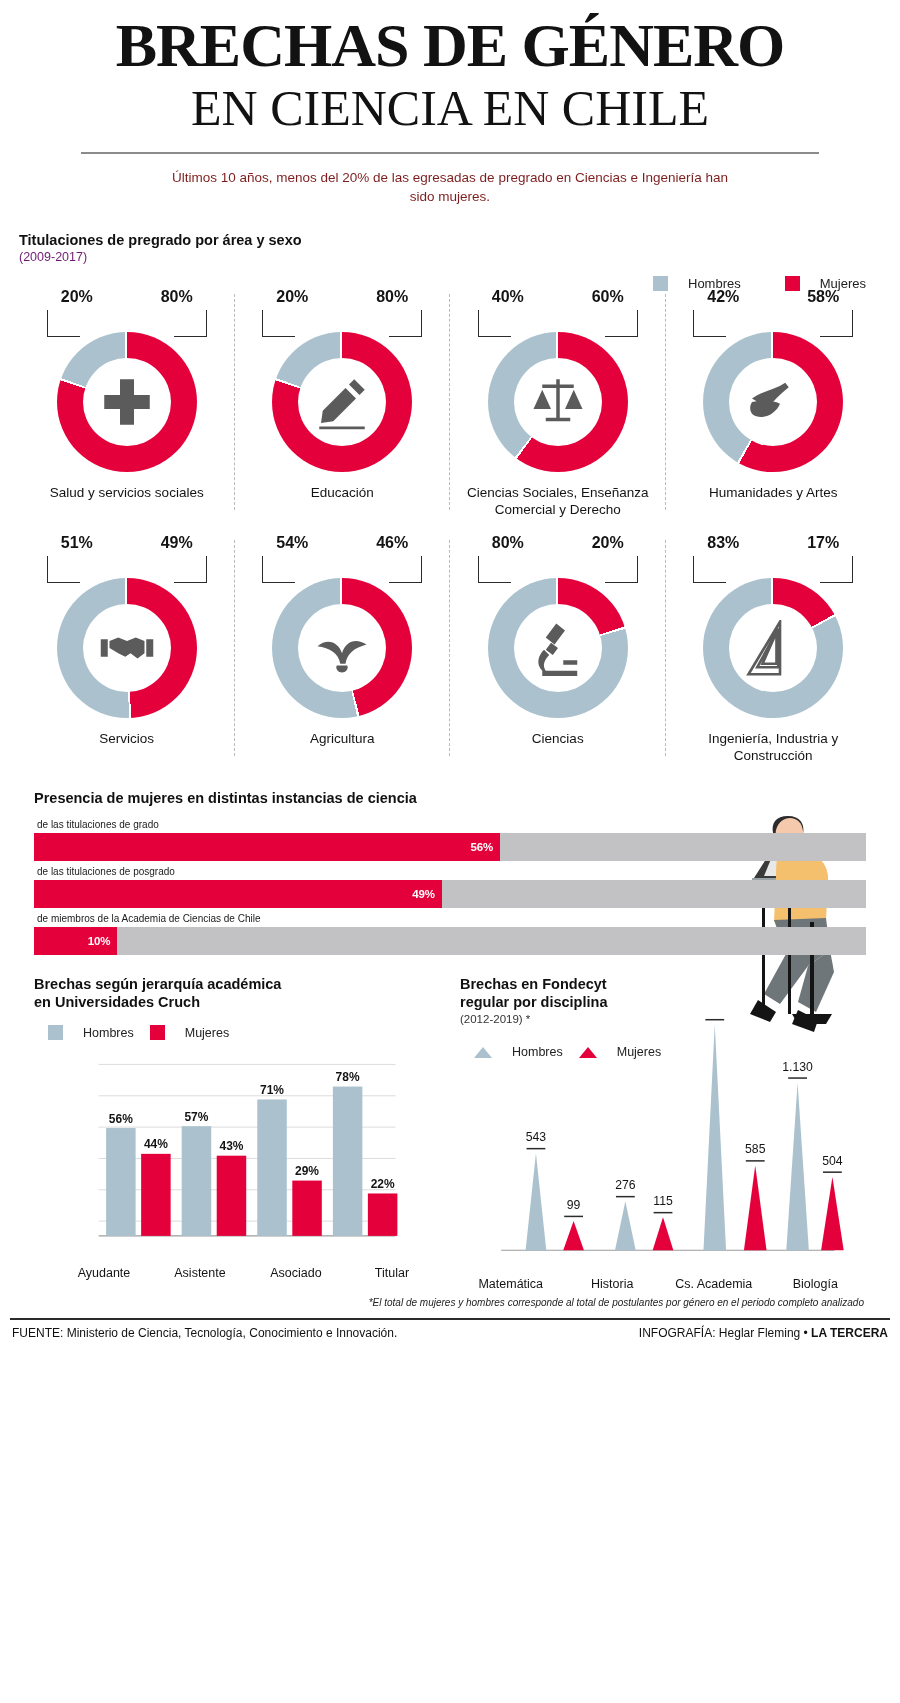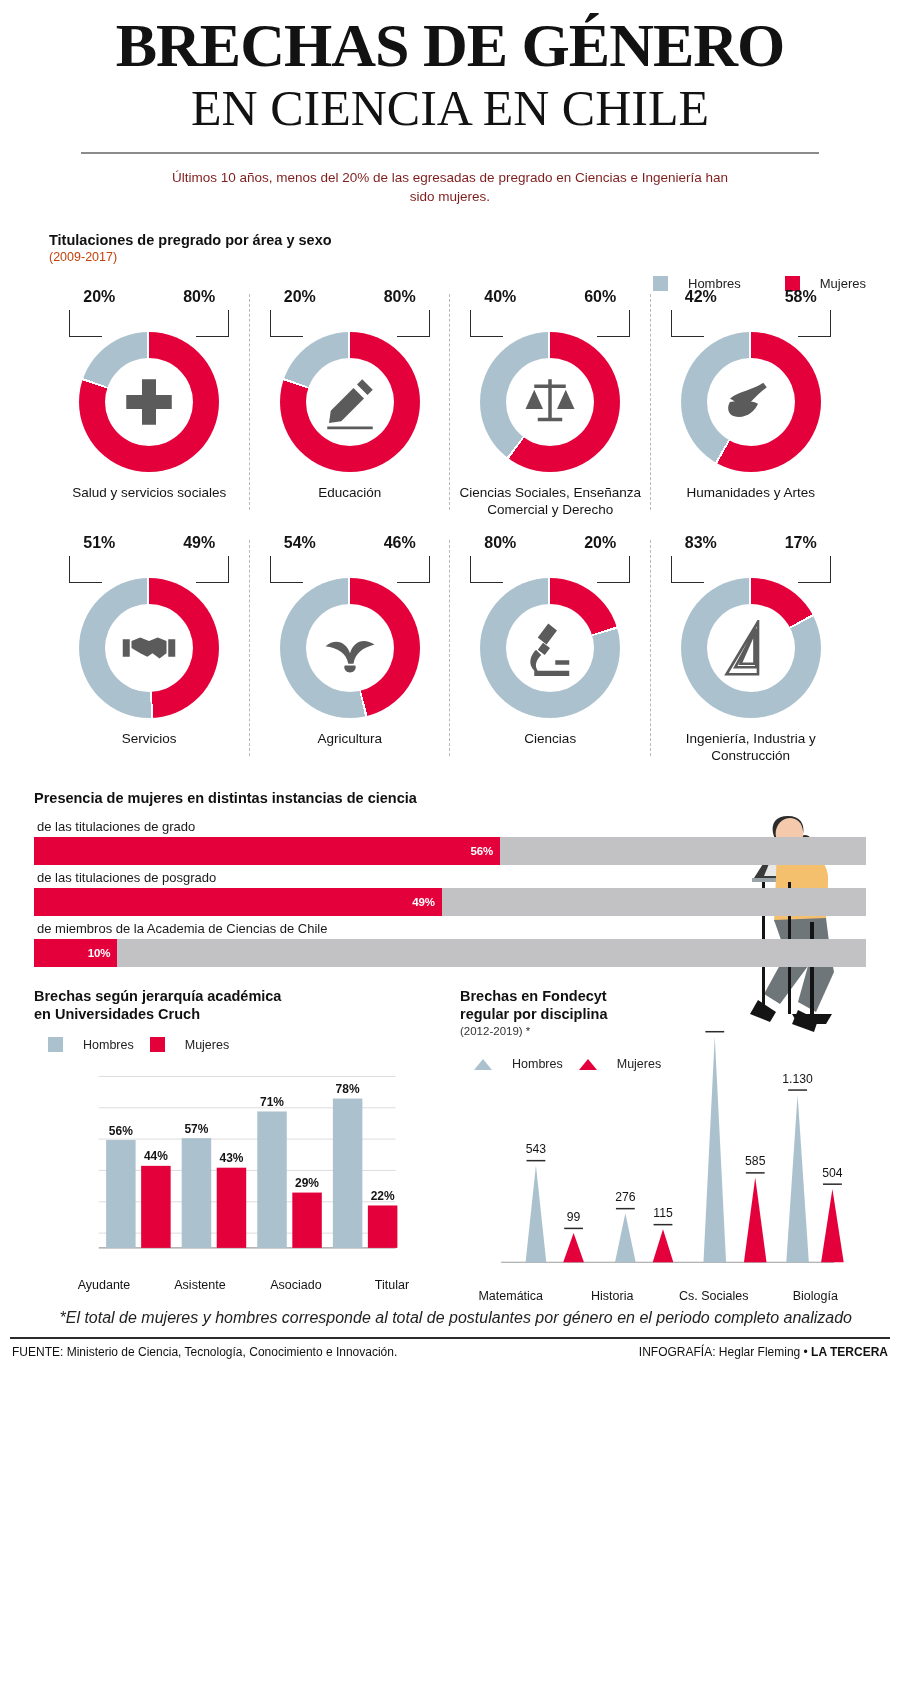--- a/index.html
+++ b/index.html
@@ -21,23 +21,23 @@
     letter-spacing:0px;color:#121212;margin:4px 0 0 0;text-align:center;
   }
   .rule{
     width:738px;height:2px;background:#8b8b8b;margin:16px auto 0 auto;
   }
   .subtitle{
     font-size:13.5px;line-height:19px;color:#7f1d1d;margin:14px auto 0 auto;
     width:560px;
   }
   
-  .sec1{position:relative;margin-top:26px;padding:0 49px;}
+  .sec1{position:relative;margin-top:26px;padding:0 19px;}
   .sec-head{font-size:14.5px;font-weight:bold;color:#111;}
-  .sec-sub{font-size:12.5px;color:#c2410c;margin-top:2px;}
+  .sec-sub{font-size:12.5px;color:#701a75;margin-top:2px;}
   .legend-top{position:absolute;right:34px;top:44px;display:flex;gap:44px;align-items:center;}
   .legend-item{display:flex;align-items:center;gap:20px;font-size:13px;color:#222;}
   .sw{width:15px;height:15px;display:inline-block;}
   
   .donut-grid{display:flex;margin-top:24px;}
   .donut-cell{flex:1;position:relative;text-align:center;}
   .donut-cell.sep::after{
     content:"";position:absolute;right:0;top:6px;bottom:8px;width:0;
     border-right:1px dashed #b9b9b9;
   }
@@ -54,37 +54,37 @@
   .donut-hole{
     position:absolute;left:26px;top:26px;width:88px;height:88px;
     background:#fff;border-radius:50%;display:flex;align-items:center;justify-content:center;
   }
   .donut-hole svg{width:56px;height:56px;fill:#5b5b5b;}
   .donut-label{font-size:13.5px;line-height:17px;color:#141414;margin-top:12px;padding:0 6px;}
   
   .sec2{margin-top:26px;padding:0 34px;position:relative;}
   .bars-block{margin-top:10px;position:relative;z-index:2;}
   .bar-row{margin-top:2px;}
-  .bar-label{font-size:13px;color:#1a1a1a;padding:3px 0 3px 3px;}
+  .bar-label{font-size:10px;color:#1a1a1a;padding:3px 0 3px 3px;}
   .bar-track{height:28px;background:#c2c2c4;position:relative;}
   .bar-fill{height:28px;background:#e4003a;display:flex;align-items:center;justify-content:flex-end;}
   .bar-val{color:#fff;font-size:11.5px;font-weight:bold;padding-right:7px;letter-spacing:-.2px;}
   .person{position:absolute;right:18px;top:14px;width:190px;height:250px;z-index:1;}
   
   .sec3{display:flex;margin-top:20px;padding:0 24px;}
   .chart-box{flex:1;padding:0 10px;}
   .chart-title{font-size:14.5px;font-weight:bold;line-height:18px;color:#111;}
   .chart-sub{font-size:11.5px;color:#333;margin-top:2px;}
   .legend-inline{display:flex;gap:16px;align-items:center;margin-top:14px;padding-left:14px;}
   .legend-inline .lbl{font-size:12.5px;color:#222;}
   .tri-sw{width:0;height:0;border-left:9px solid transparent;border-right:9px solid transparent;}
   .plot{position:relative;margin-top:6px;}
   .axis-labels{display:flex;margin-top:4px;}
   .axis-labels div{flex:1;text-align:center;font-size:12.5px;color:#141414;}
-  .foot-note{text-align:right;font-size:16px;font-style:italic;color:#222;padding:0 48px;margin-top:6px;}
+  .foot-note{text-align:right;font-size:10px;font-style:italic;color:#222;padding:0 36px;margin-top:6px;}
   
   .footer-rule{height:2px;background:#2b2b2b;margin:10px 10px 0 10px;}
   .footer{display:flex;justify-content:space-between;padding:6px 12px 0 12px;font-size:12px;color:#111;}
   .tercera{font-weight:bold;}
 </style>
 </head>
 <body>
 
 <div class="header">
   <h1 class="title-1">BRECHAS DE GÉNERO</h1>
@@ -432,21 +432,21 @@
         <text x="333" y="59" font-size="13" text-anchor="middle" fill="#141414" font-family="Liberation Sans, sans-serif">1.130</text>
         <polygon points="370,172 358,250 382,250" fill="#e4003a"></polygon>
         <line x1="360" y1="167" x2="380" y2="167" stroke="#2b2b2b" stroke-width="1.6"></line>
         <text x="370" y="159" font-size="13" text-anchor="middle" fill="#141414" font-family="Liberation Sans, sans-serif">504</text>
       </svg>
     </div>
 
     <div class="axis-labels" style="margin-top:2px;">
       <div>Matemática</div>
       <div>Historia</div>
-      <div>Cs. Sociales</div>
+      <div>Cs. Academia</div>
       <div>Biología</div>
     </div>
   </div>
 </div>
 
 <div class="foot-note">*El total de mujeres y hombres corresponde al total de postulantes por género en el periodo completo analizado</div>
 
 <div class="footer-rule"></div>
 <div class="footer">
   <div>FUENTE: Ministerio de Ciencia, Tecnología, Conocimiento e Innovación.</div>

